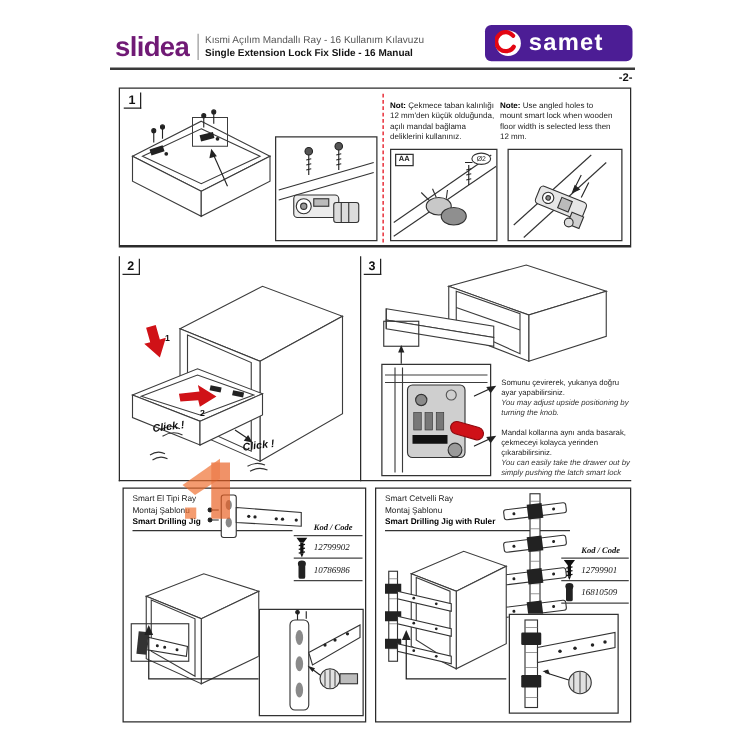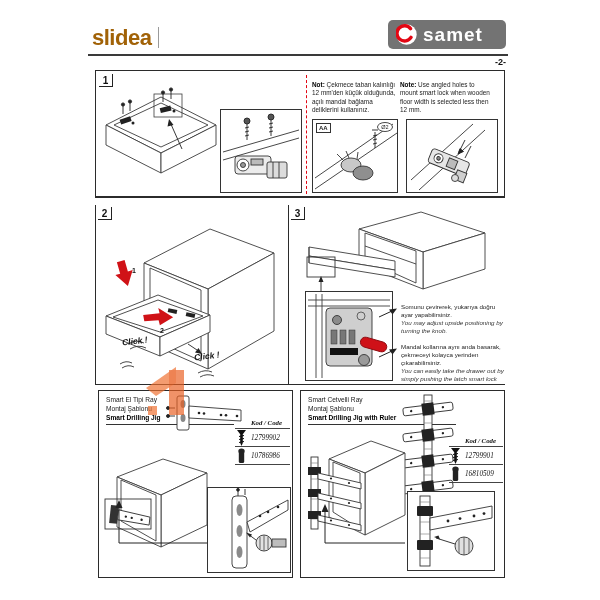--- a/index.html
+++ b/index.html
@@ -3,26 +3,26 @@
 <meta charset="utf-8">
 <style>
   *{margin:0;padding:0;box-sizing:border-box;}
   html,body{width:600px;height:600px;background:#fff;}
   body{font-family:"Liberation Sans",sans-serif;color:#222;}
   .sheet{position:relative;width:600px;height:600px;background:#fff;overflow:hidden;}
   .abs{position:absolute;}
   svg{display:block;}
   svg text{font-family:"Liberation Sans",sans-serif;}
   
-  .brand{left:92px;top:25px;font-size:22px;font-weight:bold;color:#a16207;letter-spacing:-0.5px;}
+  .brand{left:92px;top:25px;font-size:22px;font-weight:bold;color:#701a75;letter-spacing:-0.5px;}
   .brand-divider{left:158px;top:27px;width:1px;height:21px;background:#9a9a9a;}
   .titles{left:164px;top:27px;line-height:10.5px;}
   .title-tr{font-size:8px;color:#555;}
   .title-en{font-size:8px;font-weight:bold;color:#151515;}
-  .samet{left:388px;top:20px;width:118px;height:29px;background:#737373;border-radius:5px;display:flex;align-items:center;padding:0 8px;gap:6px;}
+  .samet{left:388px;top:20px;width:118px;height:29px;background:#4c1d95;border-radius:5px;display:flex;align-items:center;padding:0 8px;gap:6px;}
   .samet-text{color:#fff;font-size:19px;font-weight:bold;letter-spacing:1px;line-height:1;}
   .hrule{left:88px;top:54px;width:420px;height:1.5px;background:#3a3a3a;}
   .pagenum{left:468px;top:57px;width:38px;text-align:right;font-size:9px;font-weight:bold;color:#111;}
   
   .panel{position:absolute;background:#fff;}
   .panel-1{left:95px;top:70px;width:410px;height:128px;border:1.2px solid #2b2b2b;border-bottom-width:2px;}
   .panel-2{left:95px;top:205px;width:193px;height:180px;border-left:1.2px solid #2b2b2b;border-bottom:1.6px solid #2b2b2b;}
   .panel-3{left:288px;top:205px;width:217px;height:180px;border-left:1.2px solid #2b2b2b;border-bottom:1.6px solid #2b2b2b;}
   .panel-bl{left:98px;top:390px;width:195px;height:188px;border:1.2px solid #2b2b2b;border-bottom-width:1.8px;}
   .panel-br{left:300px;top:390px;width:205px;height:188px;border:1.2px solid #2b2b2b;border-bottom-width:1.8px;}
@@ -49,20 +49,22 @@
   .wm-text{left:197px;top:372px;font-size:37px;font-weight:bold;letter-spacing:6px;color:#9e9e9e;opacity:.5;font-family:"DejaVu Sans",sans-serif;white-space:nowrap;}
 </style>
 </head>
 <body>
 
 <div class="sheet">
 
   <div class="abs brand">slidea</div>
   <div class="abs brand-divider"></div>
   <div class="abs titles">
+    <div class="title-tr">Kısmi Açılım Mandallı Ray - 16 Kullanım Kılavuzu</div>
+    <div class="title-en">Single Extension Lock Fix Slide - 16 Manual</div>
   </div>
   <div class="abs samet">
     <span>
       <svg width="21" height="21" viewBox="0 0 21 21">
         <circle cx="10.5" cy="10.5" r="10.2" fill="#fff"></circle>
         <path d="M14.5 4.6 A7.6 7.6 0 1 0 15 13.4" stroke="#e30613" stroke-width="3.4" fill="none" stroke-linecap="round"></path>
       </svg>
     </span>
     <span class="samet-text">samet</span>
   </div>

